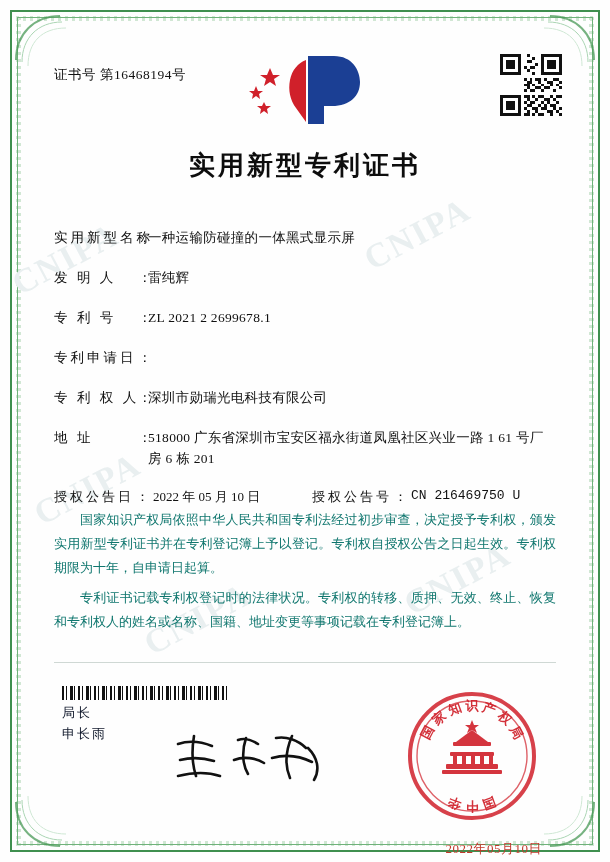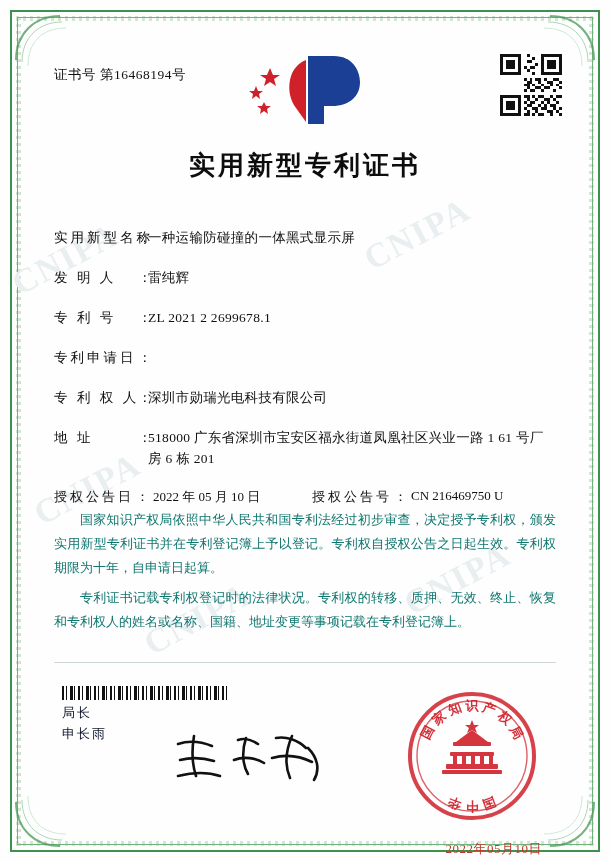--- a/index.html
+++ b/index.html
@@ -163,21 +163,21 @@
   }
 
   .row-pair {
     display: flex;
     align-items: flex-start;
     margin-bottom: 19px;
     font-size: 13px;
     color: #111;
   }
   .pair-left { flex: 0 0 258px; display: flex; }
-  .pair-right { flex: 1 1 auto; display: flex; }
+  .pair-right { flex: 1 1 auto; display: flex; font-family: Liberation Mono, monospace; }
   .pair-label { letter-spacing: 3px; white-space: nowrap; }
   .pair-colon { padding: 0 4px 0 2px; }
 
   .paragraphs {
     position: absolute;
     left: 54px;
     right: 54px;
     top: 508px;
     font-size: 13px;
     color: #0f766e;

